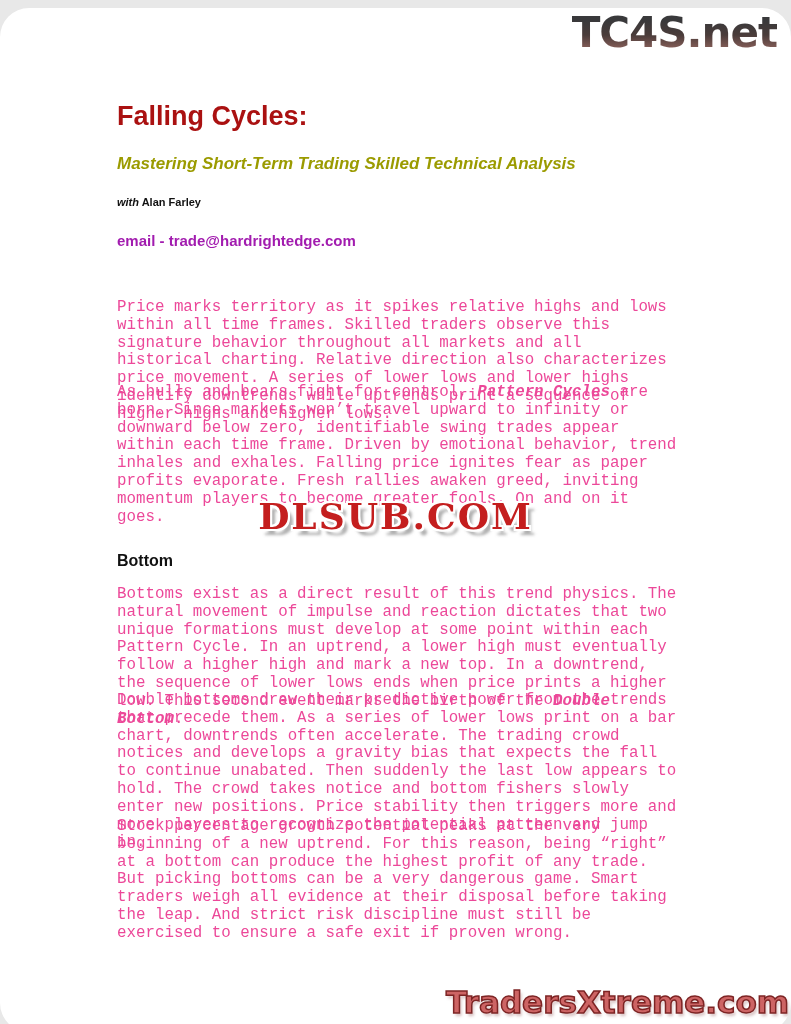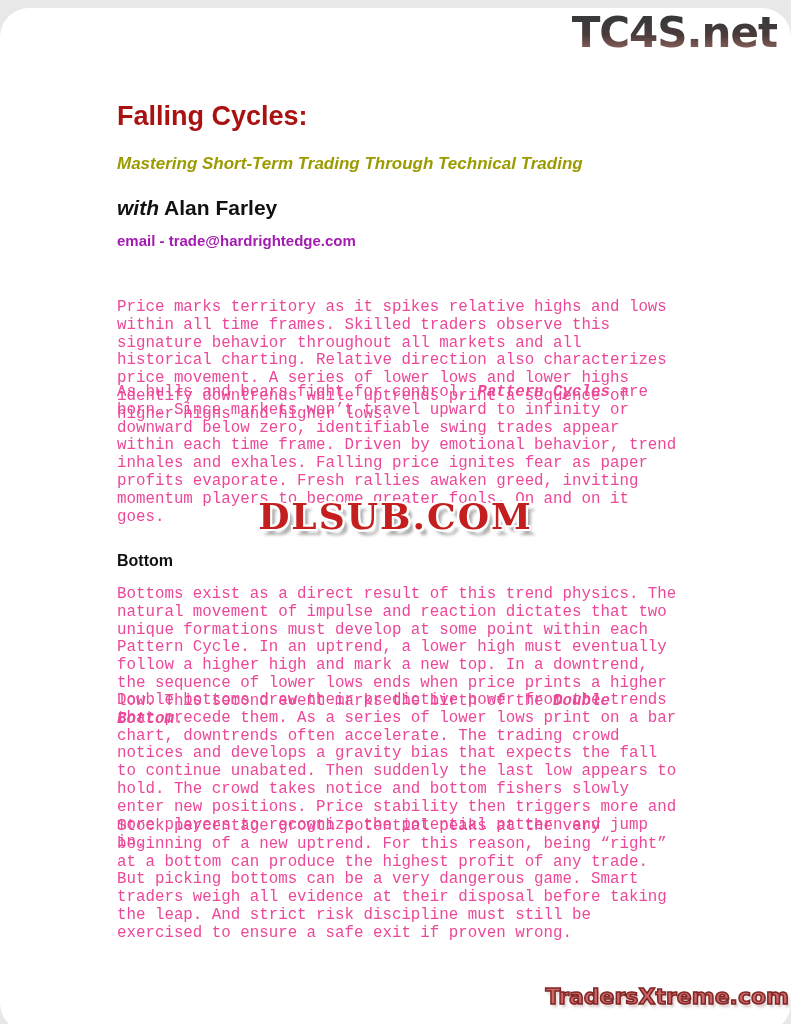--- a/index.html
+++ b/index.html
@@ -28,42 +28,42 @@
     color:#c41e1e;
     white-space:nowrap;
     text-shadow:
       -2px -2px 0 #fff, 2px -2px 0 #fff, -2px 2px 0 #fff, 2px 2px 0 #fff,
       -2px 0 0 #fff, 2px 0 0 #fff, 0 -2px 0 #fff, 0 2px 0 #fff,
       5px 6px 3px rgba(110,110,110,0.55);
   }
   .wm-bottom{
     position:absolute;top:976px;right:2px;
     font-family:"DejaVu Sans",sans-serif;
-    font-weight:bold;font-size:22px;letter-spacing:0px;
+    font-weight:bold;font-size:31px;letter-spacing:0px;
     color:#cd6464;
     -webkit-text-stroke:1.5px #7d2424;
     white-space:nowrap;
     text-shadow:0 0 4px rgba(255,255,255,0.9), 2px 3px 3px rgba(130,60,60,0.35);
   }
   
   .title{
     position:absolute;top:93px;left:117px;
     font-family:"Liberation Sans",sans-serif;
     font-weight:bold;font-size:27px;color:#aa1111;
   }
   .subtitle{
     position:absolute;top:146px;left:117px;
     font-family:"Liberation Sans",sans-serif;
     font-weight:bold;font-style:italic;font-size:17px;color:#9b9b00;
     white-space:nowrap;
   }
   .byline{
     position:absolute;top:188px;left:117px;
     font-family:"Liberation Sans",sans-serif;
-    font-weight:bold;font-size:21px;color:#111;
+    font-weight:bold;font-size:11px;color:#111;
   }
   .byline .prefix{font-style:italic;}
   .email{
     position:absolute;top:224px;left:117px;
     font-family:"Liberation Sans",sans-serif;
     font-weight:bold;font-size:15px;color:#a21caf;
   }
   
   .para{
     position:absolute;left:117px;width:562px;
@@ -84,21 +84,21 @@
 </style>
 </head>
 <body>
 
 <div class="page">
 
   <div class="wm-top">TC4S.net</div>
 
   <div class="title">Falling Cycles:</div>
 
-  <div class="subtitle">Mastering Short-Term Trading Through Technical Trading</div>
+  <div class="subtitle">Mastering Short-Term Trading Skilled Technical Analysis</div>
 
   <div class="byline"><span class="prefix">with</span> <span>Alan Farley</span></div>
 
   <div class="email">email - trade@hardrightedge.com</div>
 
   <p class="para p1">Price marks territory as it spikes relative highs and lows within all time frames. Skilled traders observe this signature behavior throughout all markets and all historical charting. Relative direction also characterizes price movement. A series of lower lows and lower highs identify downtrends while uptrends print a sequence of higher highs and higher lows.</p>
 
   <p class="para p2"><span>As bulls and bears fight for control, </span><span class="em">Pattern Cycles</span><span> are born. Since markets won’t travel upward to infinity or downward below zero, identifiable swing trades appear within each time frame. Driven by emotional behavior, trend inhales and exhales. Falling price ignites fear as paper profits evaporate. Fresh rallies awaken greed, inviting momentum players to become greater fools. On and on it goes.</span></p>
 
   <div class="wm-mid">DLSUB.COM</div>

